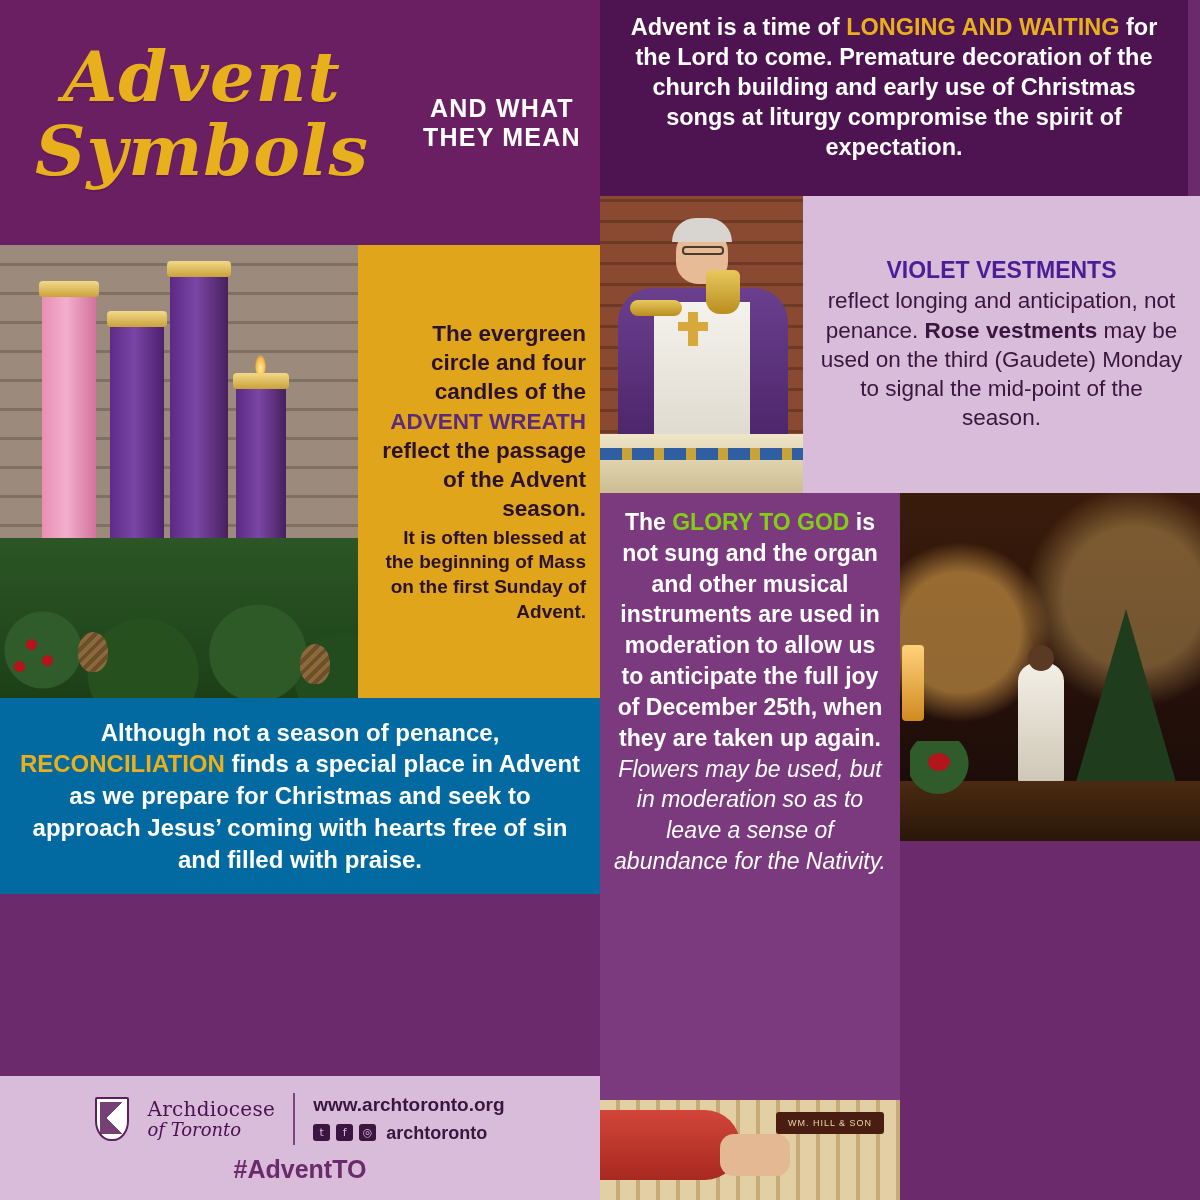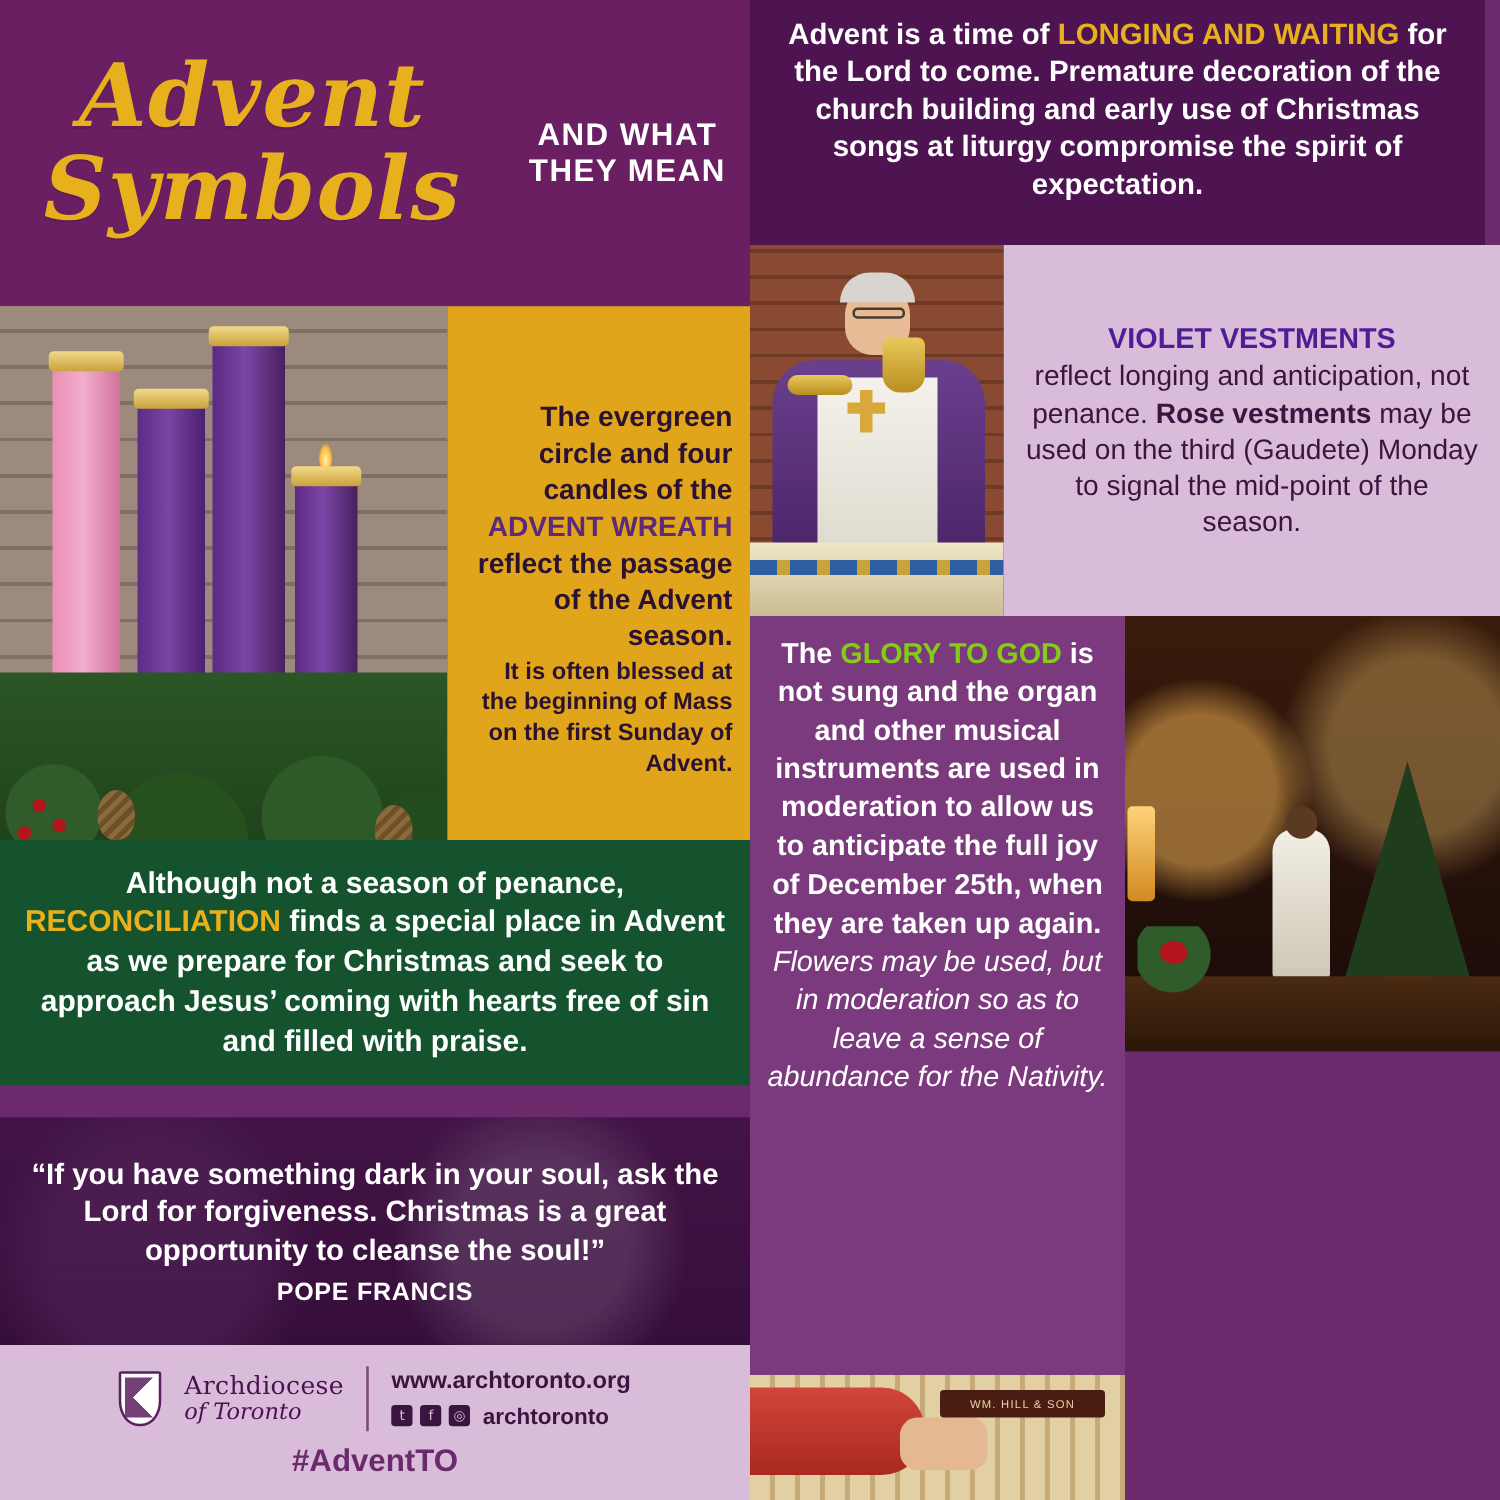--- a/index.html
+++ b/index.html
@@ -189,22 +189,22 @@
   }
   #alleluia p {
     margin: 0; text-align: center; color: #2b1230;
     font-size: 23px; line-height: 1.3; font-weight: bold;
   }
   #alleluia .term { color: #5d2a7a; }
   #alleluia .soft { font-weight: normal; }
 
   
   #reconciliation {
-    left: 0; top: 672px; width: 600px; height: 196px;
-    background: #14532d;
+    left: 0; top: 698px; width: 600px; height: 196px;
+    background: #0369a1;
     padding: 14px 18px;
     display: flex; align-items: center; justify-content: center;
   }
   #reconciliation p {
     margin: 0; text-align: center; color: #ffffff;
     font-size: 24px; line-height: 1.32; font-weight: bold;
   }
   #reconciliation .hl { color: #e8b01d; }
 
   
@@ -299,21 +299,21 @@
   #organ-photo .arm {
     position: absolute; left: -10px; top: 10px; width: 150px; height: 70px;
     background: linear-gradient(180deg,#d2453a,#a8291f);
     border-radius: 0 40px 40px 0;
   }
   #organ-photo .hand {
     position: absolute; left: 120px; top: 34px; width: 70px; height: 42px;
     background: #e3b892; border-radius: 14px;
   }
   #organ-photo .plate {
-    position: absolute; right: 16px; top: 12px; width: 132px; height: 22px;
+    position: absolute; right: 16px; top: 12px; width: 108px; height: 22px;
     background: #4a1d12; border-radius: 3px;
   }
   #organ-photo .plate span {
     color: #e8d6a8; font-size: 9px; line-height: 22px;
     display: block; text-align: center; letter-spacing: 1px;
   }
 </style>
 </head>
 <body>
 
@@ -405,27 +405,20 @@
     <div style="position:absolute;left:2px;top:152px;width:22px;height:76px;background:linear-gradient(180deg,#ffd27a,#d08a20);border-radius:4px;"></div>
   </div>
 
 
   <div class="panel" id="reconciliation">
     <p>
       <span>Although not a season of penance, </span><span class="hl">RECONCILIATION</span><span> finds a special place in Advent as we prepare for Christmas and seek to approach Jesus’ coming with hearts free of sin and filled with praise.</span>
     </p>
   </div>
 
-  <div class="panel" id="quote">
-    <div class="photobg"></div>
-    <div class="overlay">
-      <p>“If you have something dark in your soul, ask the Lord for forgiveness. Christmas is a great opportunity to cleanse the soul!”</p>
-      <div class="attrib">POPE FRANCIS</div>
-    </div>
-  </div>
 
   <div class="panel" id="footer">
     <div id="footer-row">
       <div class="crest"></div>
       <div id="arch-name">
         <span class="l1">Archdiocese</span>
         <span class="l2">of Toronto</span>
       </div>
       <div id="divider"></div>
       <div id="web-block">

